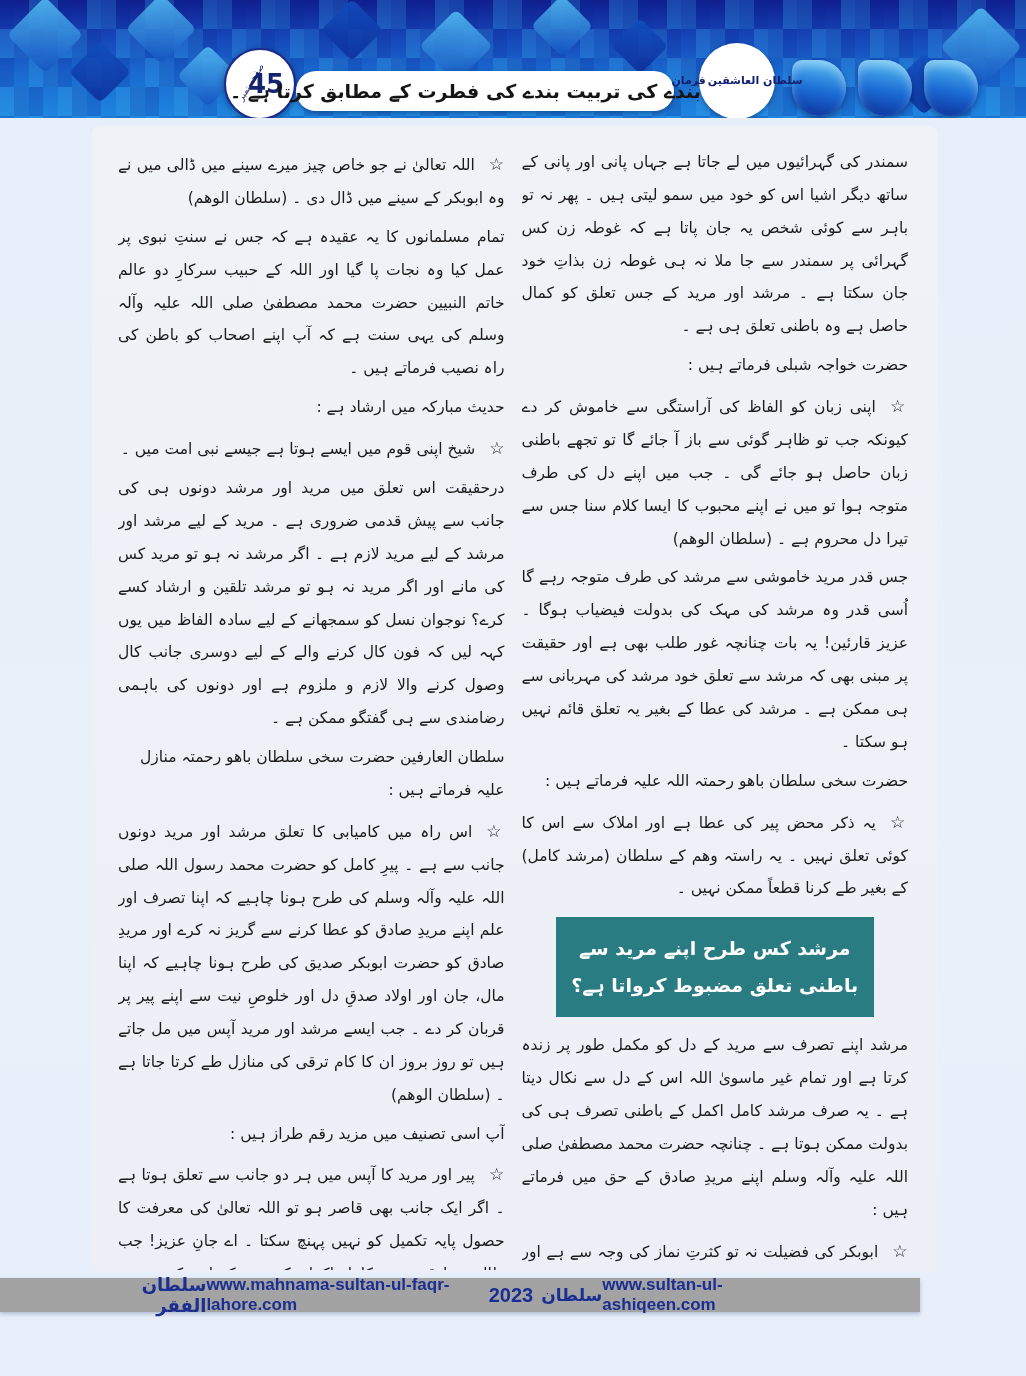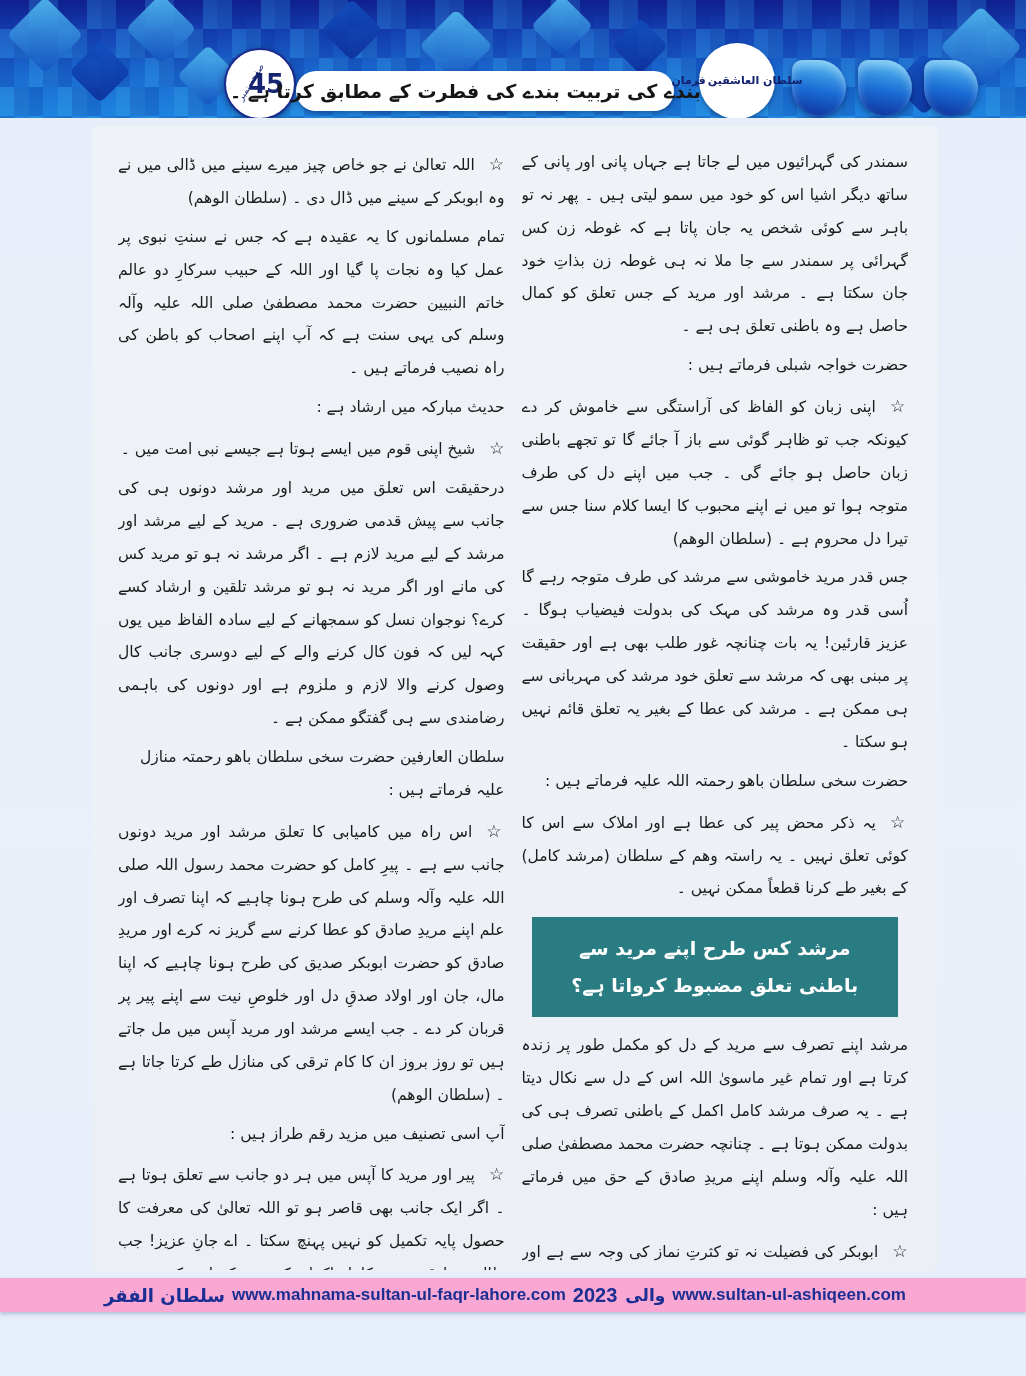--- a/index.html
+++ b/index.html
@@ -56,25 +56,25 @@
   
   .sheet{position:absolute;left:92px;right:88px;top:126px;height:1146px;border-radius:8px;
     background:linear-gradient(180deg,#eff2f7,#ecf0f6);}
   .content{position:absolute;top:146px;left:118px;width:790px;height:1124px;
     display:flex;gap:17px;direction:rtl;}
   .col{flex:1;overflow:hidden;min-width:0;}
   .para{margin:0 0 6px;font-size:15.5px;line-height:2.12;color:#1b1b1b;
     text-align:justify;direction:rtl;}
   .para.heading{text-align:right;}
   .para.quote .star{font-size:17px;margin-left:14px;color:#222;}
-  .qbox{margin:12px auto;width:366px;background:#2a7c83;color:#fff;text-align:center;
+  .qbox{margin:12px auto;width:318px;background:#2a7c83;color:#fff;text-align:center;
     padding:13px 8px;box-sizing:border-box;}
   .qbox .l{display:block;font-size:19px;font-weight:bold;line-height:1.95;direction:rtl;}
   
-  .footbar{position:absolute;left:0;top:1278px;width:1026px;height:34px;background:#f9a8d4;
+  .footbar{position:absolute;left:0;top:1278px;width:920px;height:34px;background:#a3a3a3;
     box-shadow:0 2px 4px rgba(120,140,170,.5);
     display:flex;align-items:center;justify-content:space-between;
     padding:0 120px 0 104px;box-sizing:border-box;}
   .logo{font-size:18px;color:#1b2e91;font-weight:bold;direction:rtl;}
   .url{font-family:"Liberation Sans",sans-serif;font-weight:bold;font-size:17px;color:#1b2e91;text-decoration:none;}
   .date{direction:rtl;display:flex;align-items:center;gap:8px;color:#1b2e91;}
   .date .month{font-size:17px;font-weight:bold;}
   .date .year{font-family:Liberation Sans, sans-serif;font-size:20px;font-weight:bold;}
 </style>
 </head>
@@ -144,17 +144,17 @@
     <p class="para heading">آپ اسی تصنیف میں مزید رقم طراز ہیں :</p>
     <p class="para quote"><span class="star">☆</span><span>پیر اور مرید کا آپس میں ہر دو جانب سے تعلق ہوتا ہے ۔ اگر ایک جانب بھی قاصر ہو تو اللہ تعالیٰ کی معرفت کا حصول پایہ تکمیل کو نہیں پہنچ سکتا ۔ اے جانِ عزیز! جب طالبِ صادق مرشد کامل اکمل تک پہنچ کر اس کی محبت حاصل کر لیتا ہے تو پھر ان دونوں کو ایک</span></p>
   </section>
 
 </main>
 
 <footer class="footbar">
   <span class="logo">سلطان الفقر</span>
   <a class="url">www.mahnama-sultan-ul-faqr-lahore.com</a>
   <span class="date">
-    <span class="month">والی</span>
+    <span class="month">سلطان</span>
     <span class="year">2023</span>
   </span>
   <a class="url">www.sultan-ul-ashiqeen.com</a>
 </footer>
 
 </body></html>

